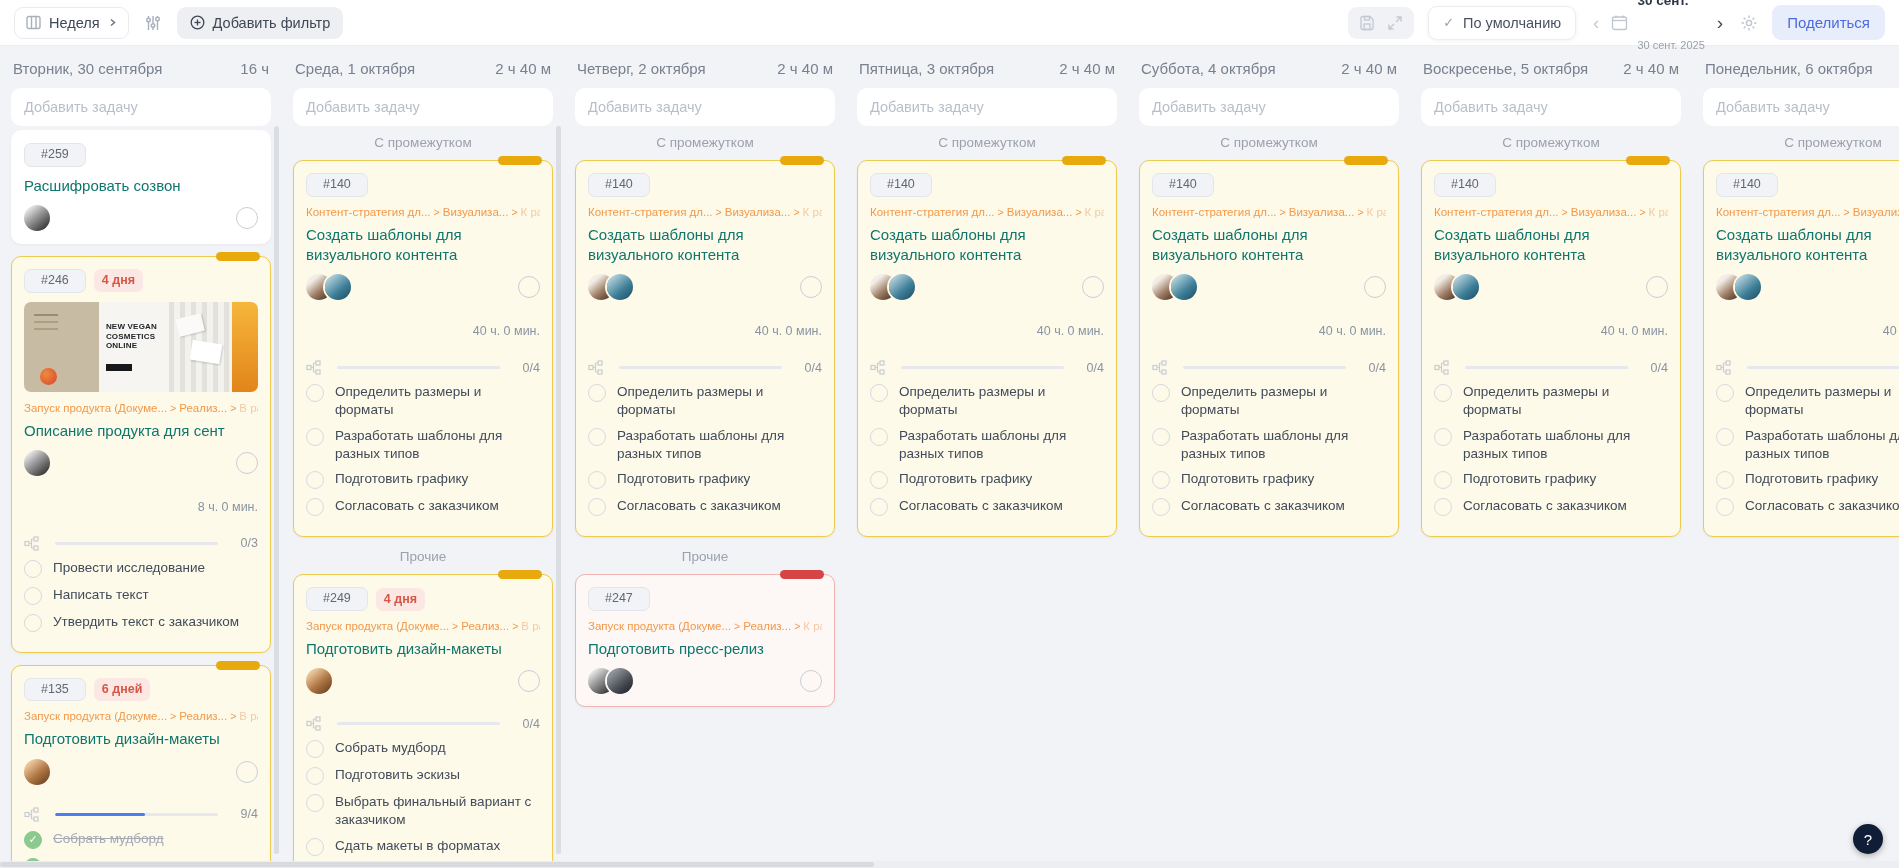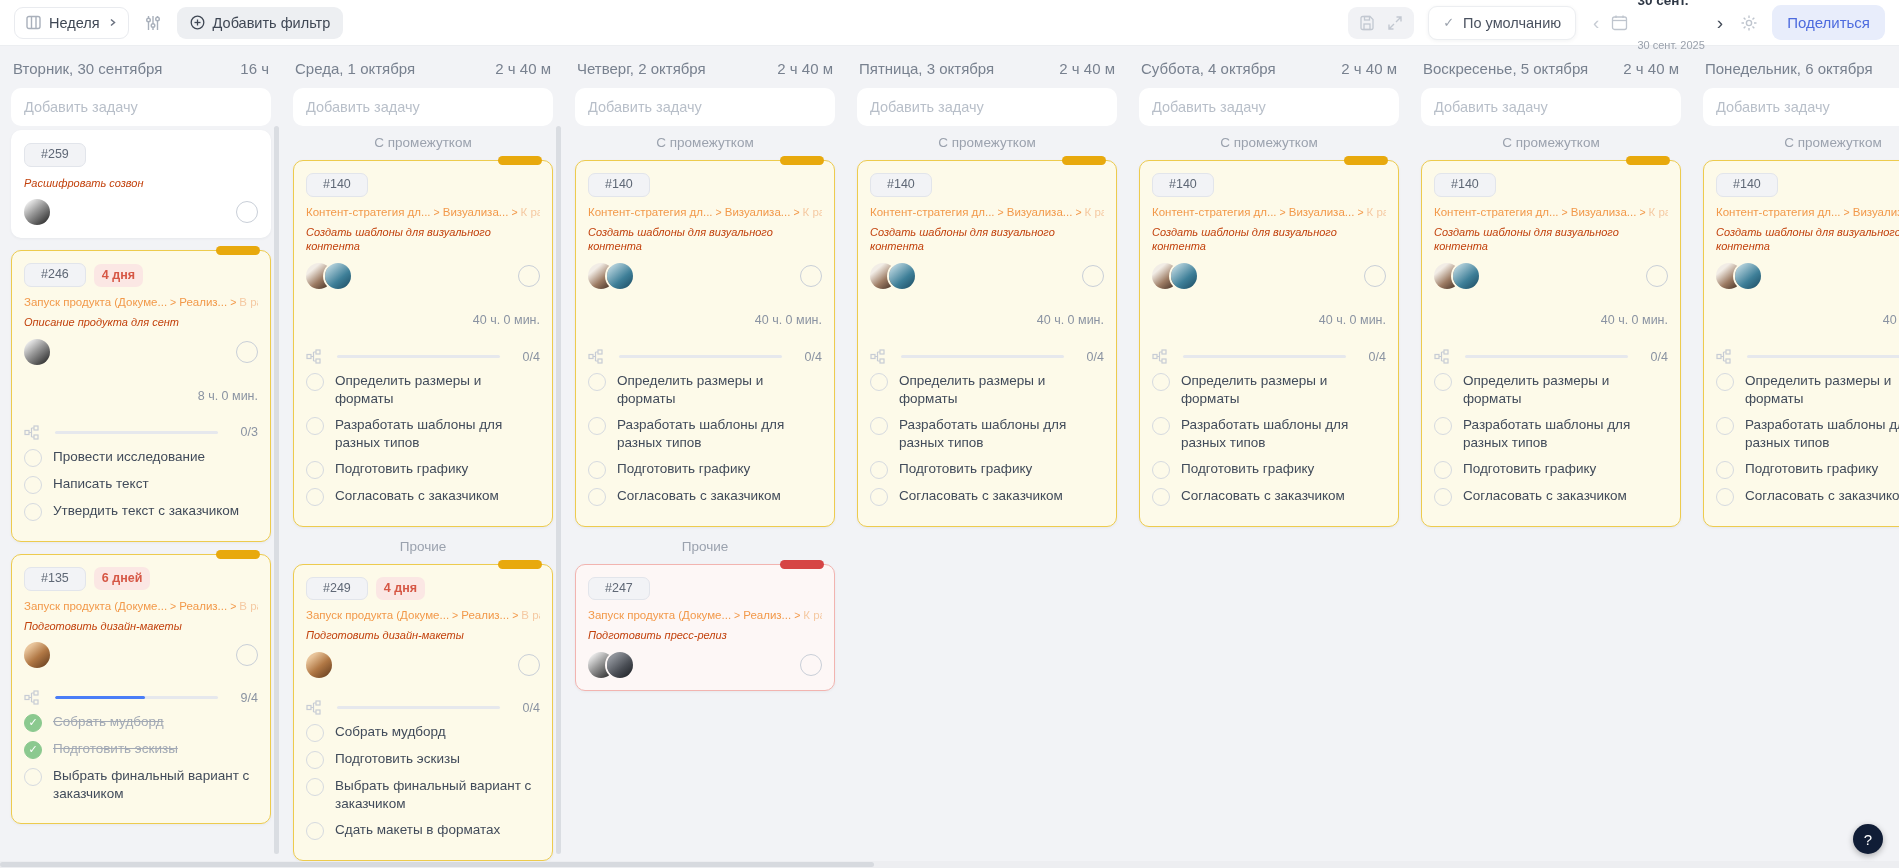--- a/index.html
+++ b/index.html
@@ -58,21 +58,21 @@
   .tag-row { display:flex; gap:8px; align-items:center; margin-bottom:9px; }
   .id-pill { font-size:12.5px; color:#5F6876; background:#F2F3F6; border:1px solid #E2E5EB;
     border-radius:7px; padding:3px 16px; line-height:1.25; }
   .due-badge { font-size:12.5px; color:#D65745; background:#FBE7E4; border-radius:7px;
     padding:4px 8px; font-weight:600; line-height:1.2; }
 
   .crumbs { font-size:11.5px; color:#F2994A; white-space:nowrap; overflow:hidden; margin-bottom:7px; }
   .crumbs .sep { margin:0 3px; font-size:10.5px; }
   .crumbs .light { color:#F5C9A2; }
 
-  .title { font-size:11px; color:#c2410c; line-height:1.35; margin-bottom:9px;font-style:italic; }
+  .title { font-size:15px; color:#0f766e; line-height:1.35; margin-bottom:9px; }
 
   .people-row { display:flex; align-items:center; margin-top:4px; }
   .avatar { width:26px; height:26px; border-radius:50%; display:inline-block; flex:0 0 auto; }
   .av-bw   { background:linear-gradient(140deg,#E8E8E8 15%,#9A9A9A 45%,#3C3C3C 85%); }
   .av-tan  { background:linear-gradient(140deg,#E8C49A 20%,#B07744 55%,#6F4524 90%); }
   .av-fair { background:linear-gradient(140deg,#F2EDE6 25%,#9C7B63 60%,#4F3A2D 90%); }
   .av-globe{ background:linear-gradient(140deg,#BFD9E2 10%,#3E7F98 60%,#1F4F66 95%); }
   .av-dark { background:linear-gradient(140deg,#8E9299 20%,#4A4E55 60%,#1E2126 95%); }
   .overlap { margin-left:-7px; box-shadow:0 0 0 2px #fff; }
   .yellow .overlap { box-shadow:0 0 0 2px #FDFAE9; }
@@ -223,20 +223,31 @@
             <span class="complete-circle"></span>
           </div>
         </article>
 
         <article class="card yellow">
           <span class="card-tab tab-yellow"></span>
           <div class="tag-row">
             <span class="id-pill">#246</span>
             <span class="due-badge">4 дня</span>
           </div>
+          <div class="cover">
+            <span class="cov-left"></span>
+            <span class="cov-mid">
+              <span class="t">NEW VEGAN</span>
+              <span class="t">COSMETICS</span>
+              <span class="t">ONLINE</span>
+              <span class="cov-btn"></span>
+            </span>
+            <span class="cov-stripes"></span>
+            <span class="cov-orange"></span>
+          </div>
           <div class="crumbs">
             <span>Запуск продукта (Докуме...</span><span class="sep">&gt;</span><span>Реализ...</span><span class="sep">&gt;</span><span class="light">В раб...</span>
           </div>
           <div class="title">Описание продукта для сент</div>
           <div class="people-row">
             <span class="avatar av-bw"></span>
             <span class="complete-circle"></span>
           </div>
           <div class="time">8 ч. 0 мин.</div>
           <div class="progress-row">

